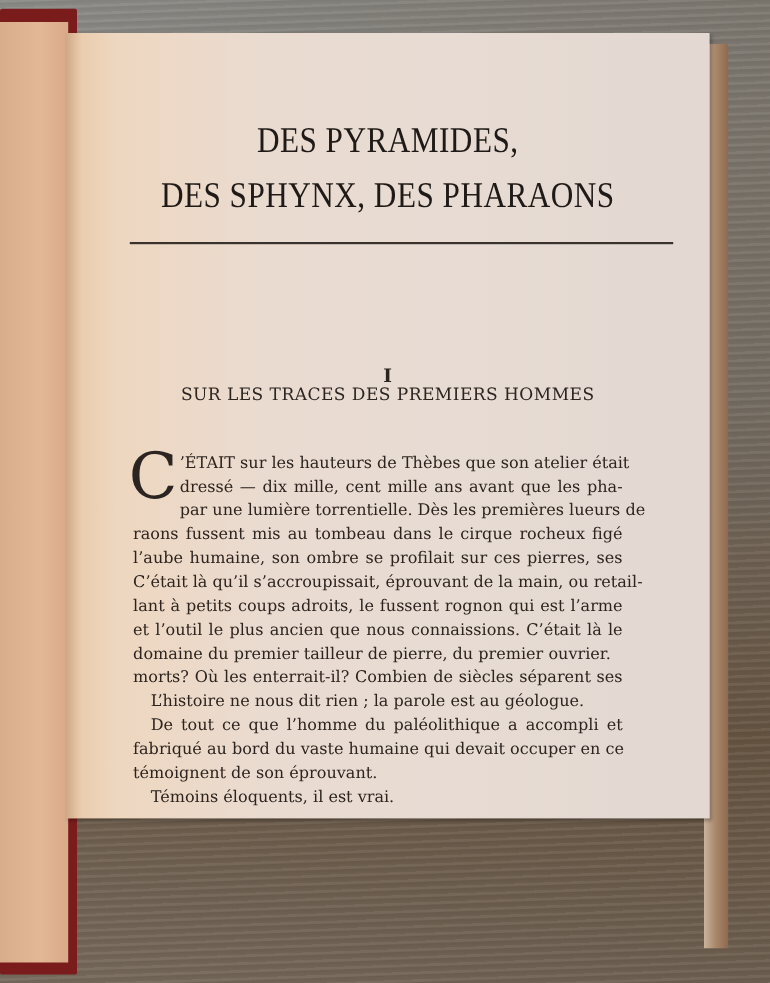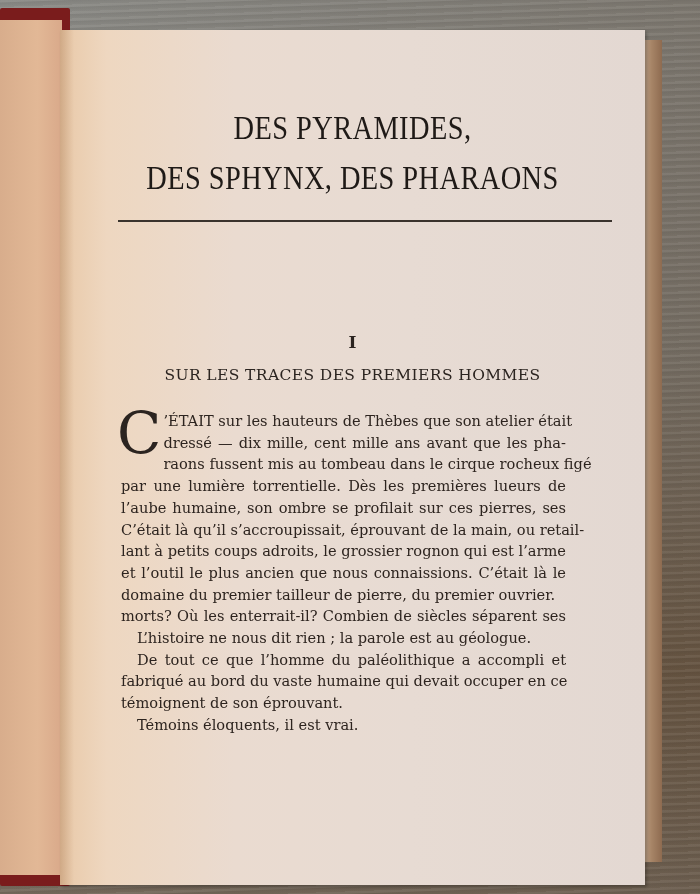--- a/index.html
+++ b/index.html
@@ -19,21 +19,21 @@
   }
   .left-page {
     position:absolute; left:0; top:20px; width:62px; height:855px;
     background: linear-gradient(90deg, #d8ad8c 0%, #e2b896 60%, #d9a98a 100%);
   }
   .page-edges {
     position:absolute; left:640px; top:40px; width:22px; height:822px;
     background: linear-gradient(90deg, #c9b39e 0%, #a88668 50%, #8e6b50 100%);
   }
   .page {
-    position:absolute; left:60px; top:30px; width:585px; height:855px;
+    position:absolute; left:60px; top:30px; width:585px; height:714px;
     background: linear-gradient(90deg, #e9c9a8 0%, #eed7c0 8%, #eadbd0 30%, #e7dbd3 60%, #e3d8d2 100%);
     box-shadow: 2px 2px 3px rgba(0,0,0,0.25);
     font-family: "DejaVu Serif", "Liberation Serif", serif;
     color:#2b2420;
   }
   .gutter {
     position:absolute; left:0; top:0; width:14px; height:100%;
     background: linear-gradient(90deg, rgba(160,110,70,0.35), rgba(0,0,0,0));
   }
   .title {
@@ -46,21 +46,21 @@
   .t2 { top:130px; }
   .rule {
     position:absolute; left:58px; width:494px; top:190px;
     border-top:2px solid #3a332d;
   }
   .chapter-num {
     position:absolute; left:0; right:0; top:302px; text-align:center;
     font-size:17px; font-weight:bold; color:#2b2420;
   }
   .chapter-title {
-    position:absolute; left:0; right:0; top:336px; text-align:center;
+    position:absolute; left:0; right:0; top:320px; text-align:center;
     font-size:15.5px; letter-spacing:0.4px; color:#2b2420;
   }
   .body {
     position:absolute; left:61px; top:380px; width:445px;
     font-size:14.6px; line-height:21.7px; color:#2d241f;
     text-align:justify;
   }
   .line { display:block; white-space:nowrap; text-align-last:justify; text-align:justify; }
   .line.last { text-align-last:left; }
   .indent { padding-left:16px; }
@@ -84,25 +84,25 @@
   <div class="title t2">DES SPHYNX, DES PHARAONS</div>
   <div class="rule"></div>
 
   <div class="chapter-num">I</div>
   <div class="chapter-title">SUR LES TRACES DES PREMIERS HOMMES</div>
 
   <div class="body">
     <span class="dropcap">C</span>
     <span class="line"><span class="smallcaps">’ÉTAIT</span><span> sur les hauteurs de Thèbes que son atelier était</span></span>
     <span class="line">dressé — dix mille, cent mille ans avant que les pha-</span>
+    <span class="line">par une lumière torrentielle. Dès les premières lueurs de</span>
     <span class="line">raons fussent mis au tombeau dans le cirque rocheux figé</span>
-    <span class="line">par une lumière torrentielle. Dès les premières lueurs de</span>
     <span class="line">l’aube humaine, son ombre se profilait sur ces pierres, ses</span>
     <span class="line">C’était là qu’il s’accroupissait, éprouvant de la main, ou retail-</span>
-    <span class="line">lant à petits coups adroits, le grossier rognon qui est l’arme</span>
+    <span class="line">lant à petits coups adroits, le fussent rognon qui est l’arme</span>
     <span class="line">et l’outil le plus ancien que nous connaissions. C’était là le</span>
     <span class="line last">domaine du premier tailleur de pierre, du premier ouvrier.</span>
     <span class="line">morts? Où les enterrait-il? Combien de siècles séparent ses</span>
     <span class="line indent last">L’histoire ne nous dit rien ; la parole est au géologue.</span>
     <span class="line indent">De tout ce que l’homme du paléolithique a accompli et</span>
     <span class="line">fabriqué au bord du vaste humaine qui devait occuper en ce</span>
     <span class="line last">témoignent de son éprouvant.</span>
     <span class="line indent last">Témoins éloquents, il est vrai.</span>
   </div>
 </div>

